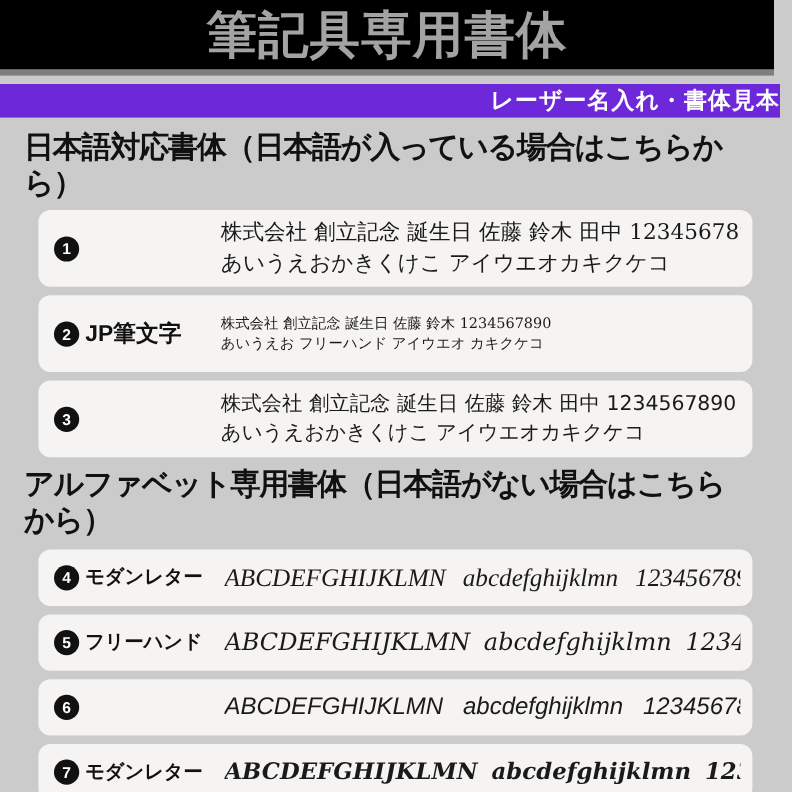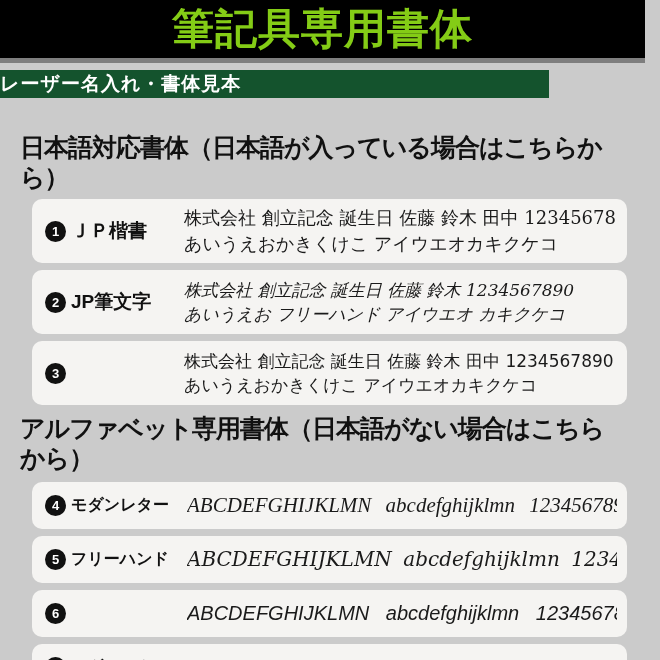--- a/index.html
+++ b/index.html
@@ -10,37 +10,37 @@
     position:relative; width:660px; height:660px;
     background:#cbcbcb; overflow:hidden;
   }
 
   
   .banner {
     width:645px; height:58px; background:#000;
     display:flex; align-items:center; justify-content:center;
   }
   .banner .title {
-    color:#84cc16; font-size:42px; font-weight:bold; letter-spacing:1px;
+    color:#a3a3a3; font-size:42px; font-weight:bold; letter-spacing:1px;
   }
   .divider { width:645px; height:5px; background:#7e7e7e; }
   .ribbon {
-    width:549px; height:28px; margin-top:7px; background:#14532d;
-    display:flex; align-items:center; justify-content:flex-start;
+    width:650px; height:28px; margin-top:7px; background:#6d28d9;
+    display:flex; align-items:center; justify-content:flex-end;
   }
   .ribbon .label { color:#fff; font-size:19px; font-weight:bold; letter-spacing:1px; }
 
   
   .content { padding:0 33px 0 20px; }
 
   .section-heading {
     font-size:25px; font-weight:bold; color:#111;
     letter-spacing:-1px; line-height:30px;
   }
-  .section-heading.first { padding-top:34px; }
+  .section-heading.first { padding-top:10px; }
   .section-heading.second { padding-top:8px; }
 
   .rowbox {
     background:#f5f4f2; border-radius:10px; margin:7px 0 0 12px;
     width:595px; display:flex; align-items:center; padding:0 10px 0 13px;
   }
   .rowbox.two-line { height:64px; }
   .rowbox.one-line { height:47px; }
   .section2 .rowbox:first-of-type { margin-top:9px; }
 
@@ -55,21 +55,21 @@
     margin-right:5px;
   }
   .fname { font-size:19px; font-weight:bold; color:#111; white-space:nowrap; }
   .section2 .fname { font-size:16px; }
 
   .sample { flex:1; color:#1a1a1a; overflow:hidden; white-space:nowrap; }
   .sample .line { display:block; line-height:1.42; }
 
   
   .style-kaisho   { font-family:"DejaVu Serif",serif; font-size:18px; }
-  .style-fude     { font-family:"DejaVu Serif",serif; font-style:italic; font-size:17px; }
+  .style-fude     { font-family:"DejaVu Serif",serif; font-size:12px; }
   .style-maru     { font-family:"DejaVu Sans",sans-serif; font-size:17px; }
   .style-stylish  { font-family:"Liberation Serif",serif; font-style:italic; font-size:21px; word-spacing:9px; }
   .style-classic  { font-family:"DejaVu Serif",serif; font-style:italic; font-size:20px; word-spacing:5px; }
   .style-freehand { font-family:"Liberation Sans",sans-serif; font-style:italic; font-size:20px; word-spacing:11px; }
   .style-modern   { font-family:"DejaVu Serif",serif; font-style:italic; font-weight:bold; font-size:19px; word-spacing:5px; }
 </style>
 </head>
 <body>
 
 <div class="page">
@@ -83,21 +83,20 @@
   </div>
 
   <div class="content">
 
     <div class="section1">
       <h2 class="section-heading first">日本語対応書体（日本語が入っている場合はこちらから）</h2>
 
       <div class="rowbox two-line">
         <div class="rowlabel">
           <span class="num">1</span>
-          <span class="fname">ＪＰ楷書</span>
         </div>
         <div class="sample style-kaisho">
           <span class="line">株式会社 創立記念 誕生日 佐藤 鈴木 田中 1234567890</span>
           <span class="line">あいうえおかきくけこ アイウエオカキクケコ</span>
         </div>
       </div>
 
       <div class="rowbox two-line">
         <div class="rowlabel">
           <span class="num">2</span>

